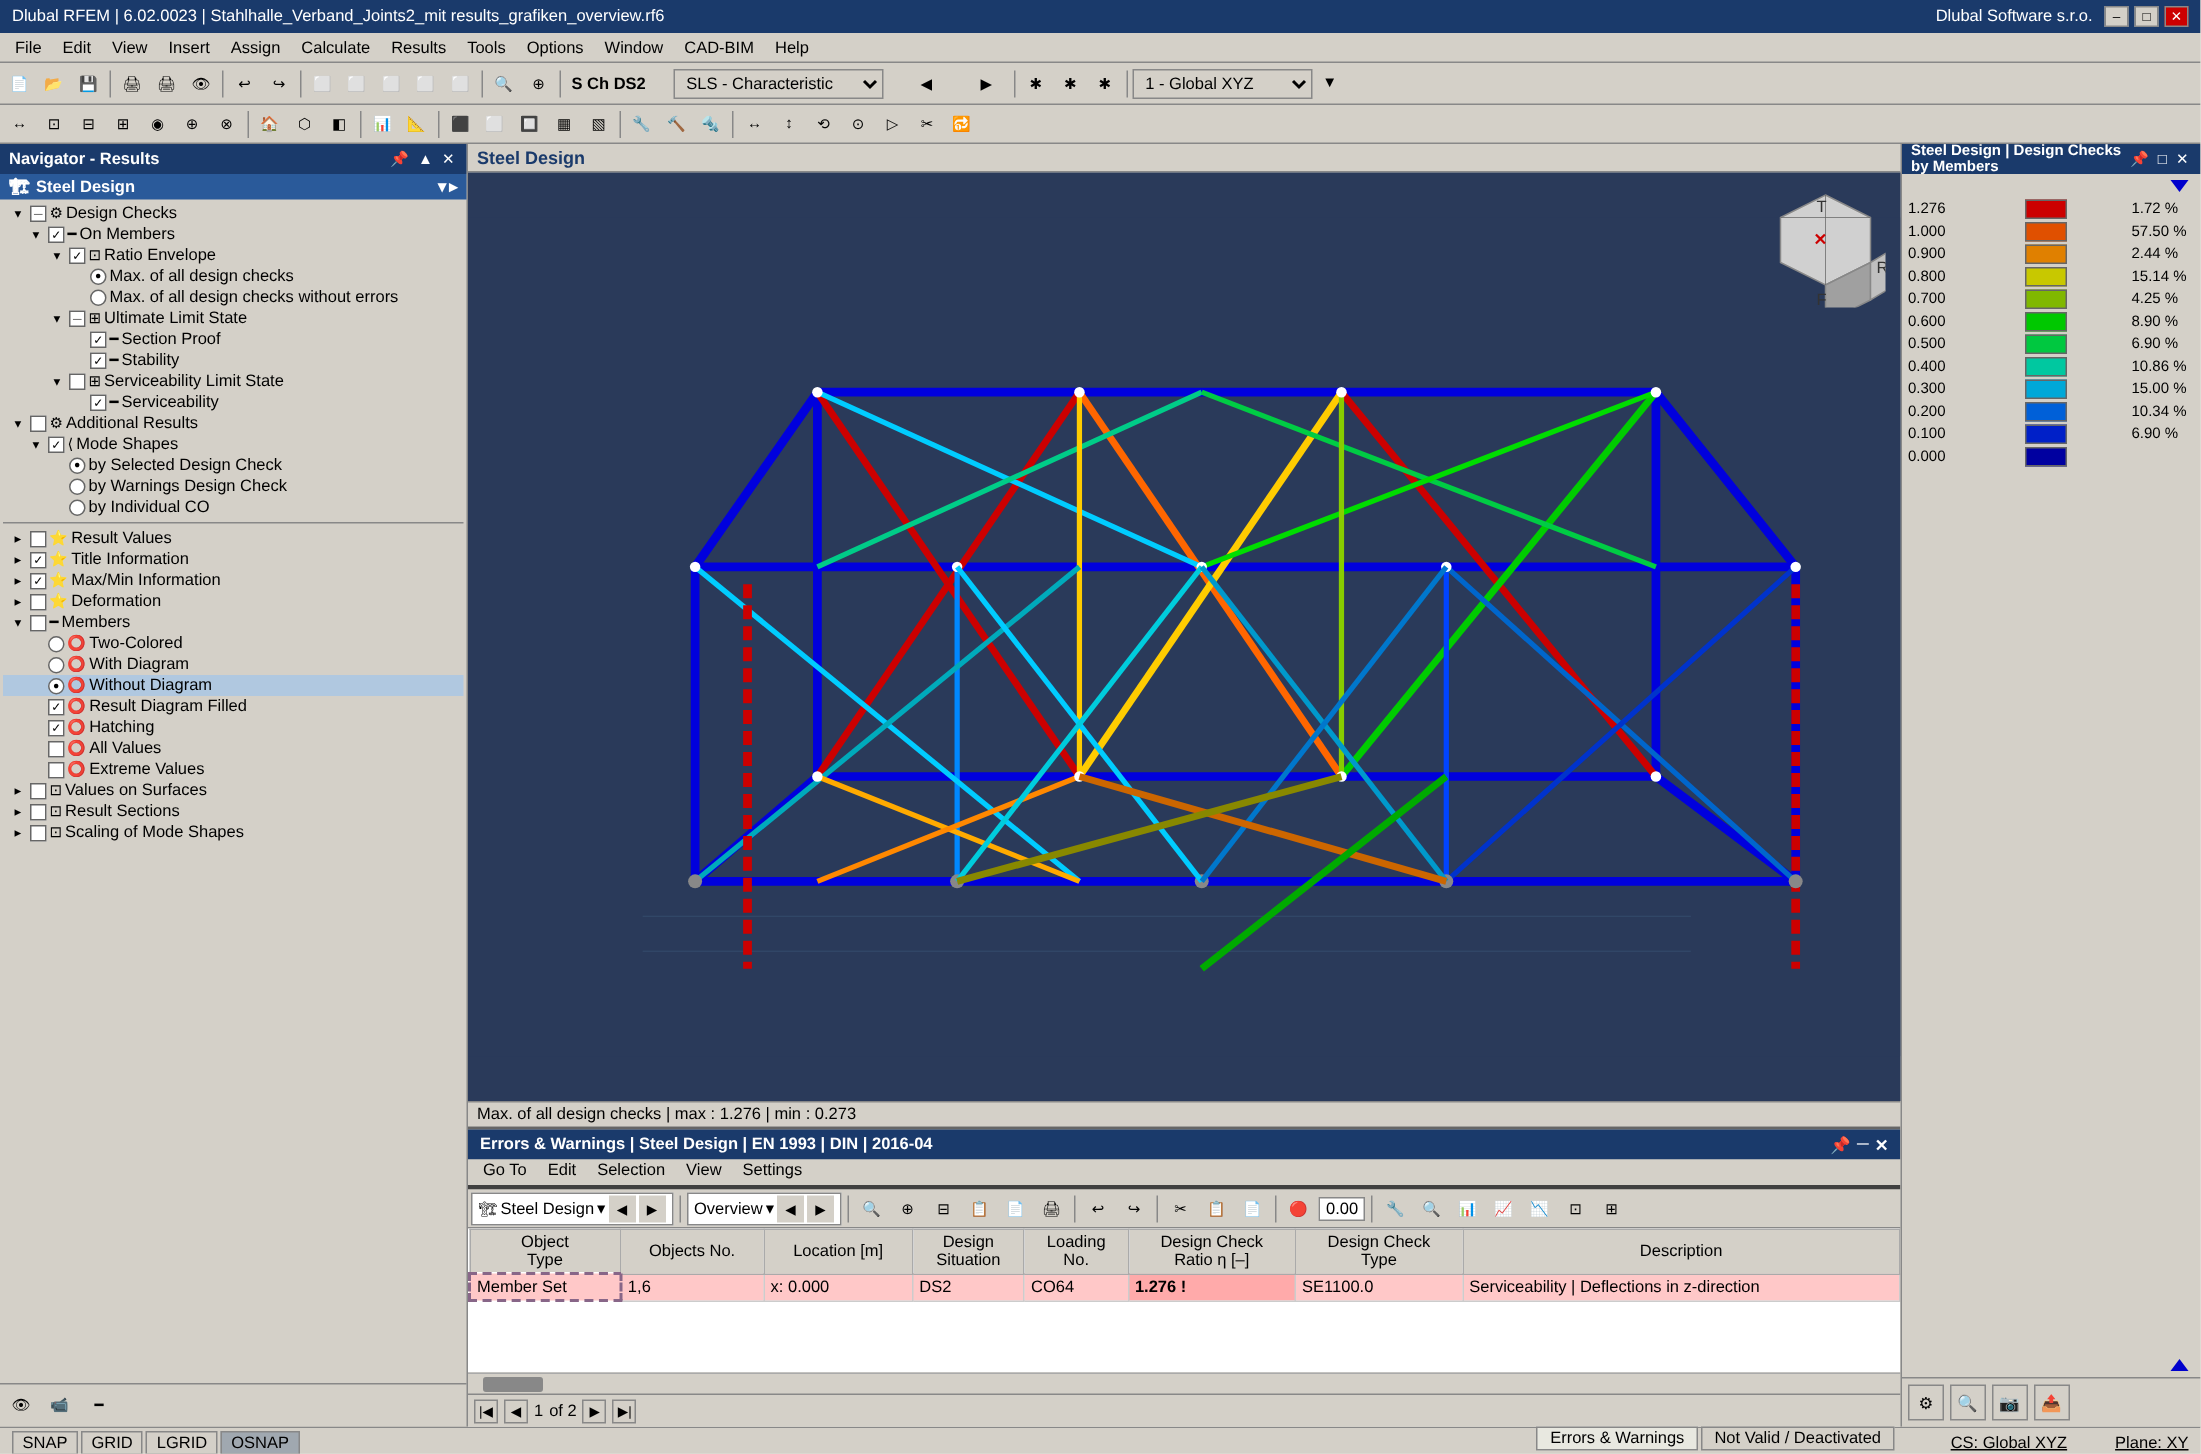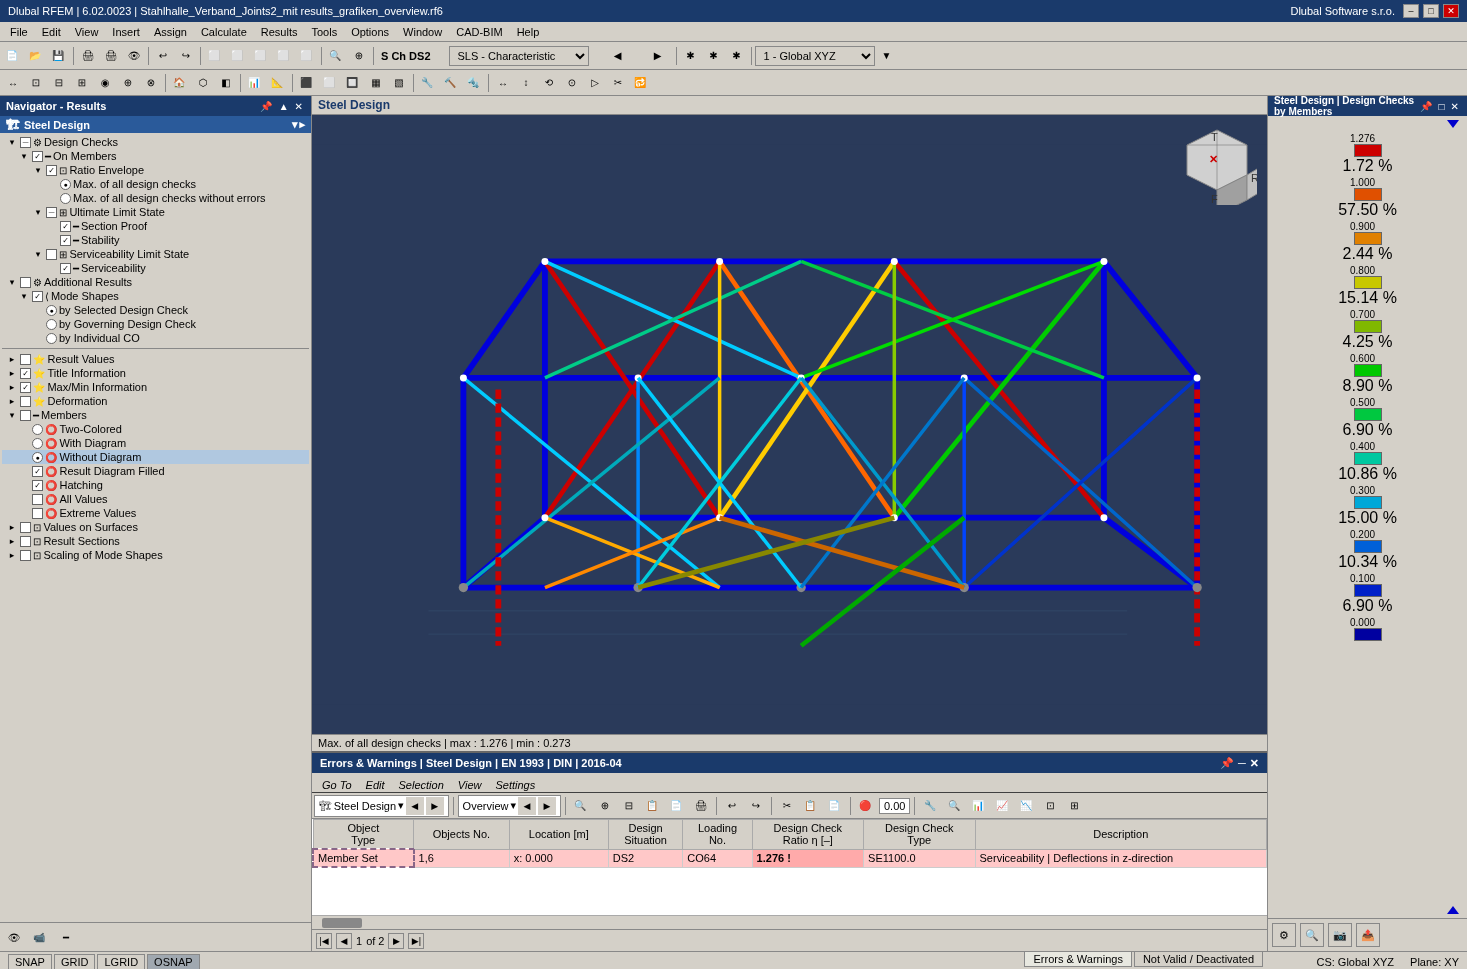--- a/index.html
+++ b/index.html
@@ -155,25 +155,24 @@
       align-items: center;
       justify-content: space-between;
       padding: 0 8px;
       font-size: 11px;
       font-weight: bold;
     }
     .errors-menu {
       background: #d4d0c8;
       height: 20px;
       display: flex;
-      align-items: flex-end;
-      border-bottom: 1px solid #404040;
+      align-items: flex-start;
+      border-bottom: 3px solid #404040;
       padding: 0 4px;
       gap: 2px;
-      font-style: italic;
     }
     .errors-toolbar {
       background: #d4d0c8;
       height: 26px;
       display: flex;
       align-items: center;
       border-bottom: 1px solid #888;
       padding: 0 2px;
       gap: 2px;
     }
@@ -280,30 +279,29 @@
     .scrollbar-h {
       height: 14px; background: #d4d0c8; border-top: 1px solid #aaa;
       display: flex; align-items: center;
     }
 
     .legend-row {
       display: flex;
       align-items: center;
       justify-content: space-between;
       margin: 1px 0;
-      flex-direction: column;
     }
     .legend-swatch {
       width: 28px;
       height: 13px;
       border: 1px solid #666;
       flex-shrink: 0;
     }
     .legend-pct {
-      font-size: 16px;
+      font-size: 10px;
       min-width: 42px;
       text-align: left;
     }
     .legend-val {
       font-size: 10px;
       min-width: 35px;
     }
 
     .blue-triangle {
       width: 0; height: 0;
@@ -540,21 +538,21 @@
         <span class="tree-indent" style="padding-left:28px;"></span>
         <span class="tree-expand" style="visibility:hidden;">▾</span>
         <span class="radio selected"></span>
         <span class="tree-label">by Selected Design Check</span>
       </div>
 
       <div class="tree-item">
         <span class="tree-indent" style="padding-left:28px;"></span>
         <span class="tree-expand" style="visibility:hidden;">▾</span>
         <span class="radio"></span>
-        <span class="tree-label">by Governing Design Check</span>
+        <span class="tree-label">by Warnings Design Check</span>
       </div>
 
       <div class="tree-item">
         <span class="tree-indent" style="padding-left:28px;"></span>
         <span class="tree-expand" style="visibility:hidden;">▾</span>
         <span class="radio"></span>
         <span class="tree-label">by Individual CO</span>
       </div>
 
       <div style="border-top:1px solid #888;margin:3px 0;"></div>
@@ -1020,17 +1018,17 @@
 
 <div class="status-bar">
   <div style="display:flex;align-items:center;gap:8px;">
     <div class="status-buttons">
       <button class="status-btn">SNAP</button>
       <button class="status-btn">GRID</button>
       <button class="status-btn">LGRID</button>
       <button class="status-btn active">OSNAP</button>
     </div>
   </div>
-  <div style="display:flex;gap:16px;">
+  <div style="display:flex;gap:32px;text-decoration:underline;">
     <span>CS: Global XYZ</span>
     <span>Plane: XY</span>
   </div>
 </div>
 
 </body></html>

